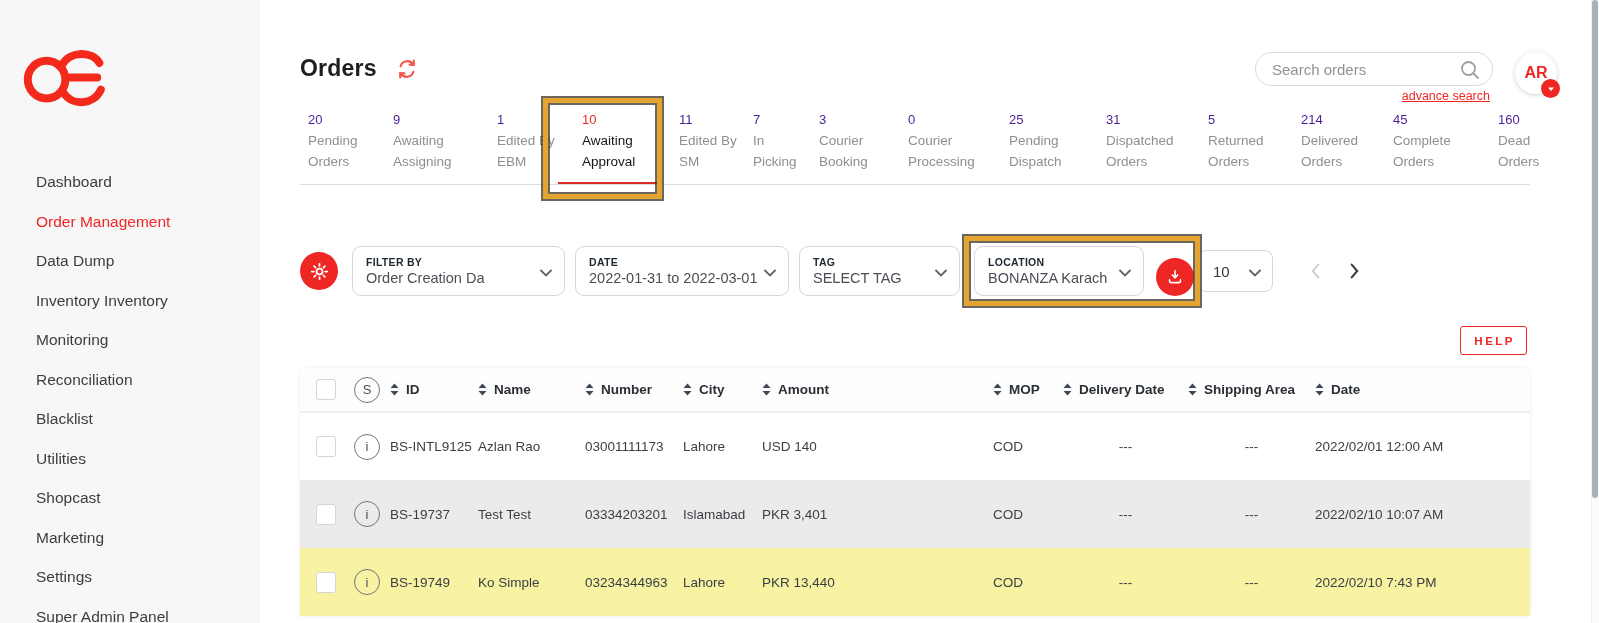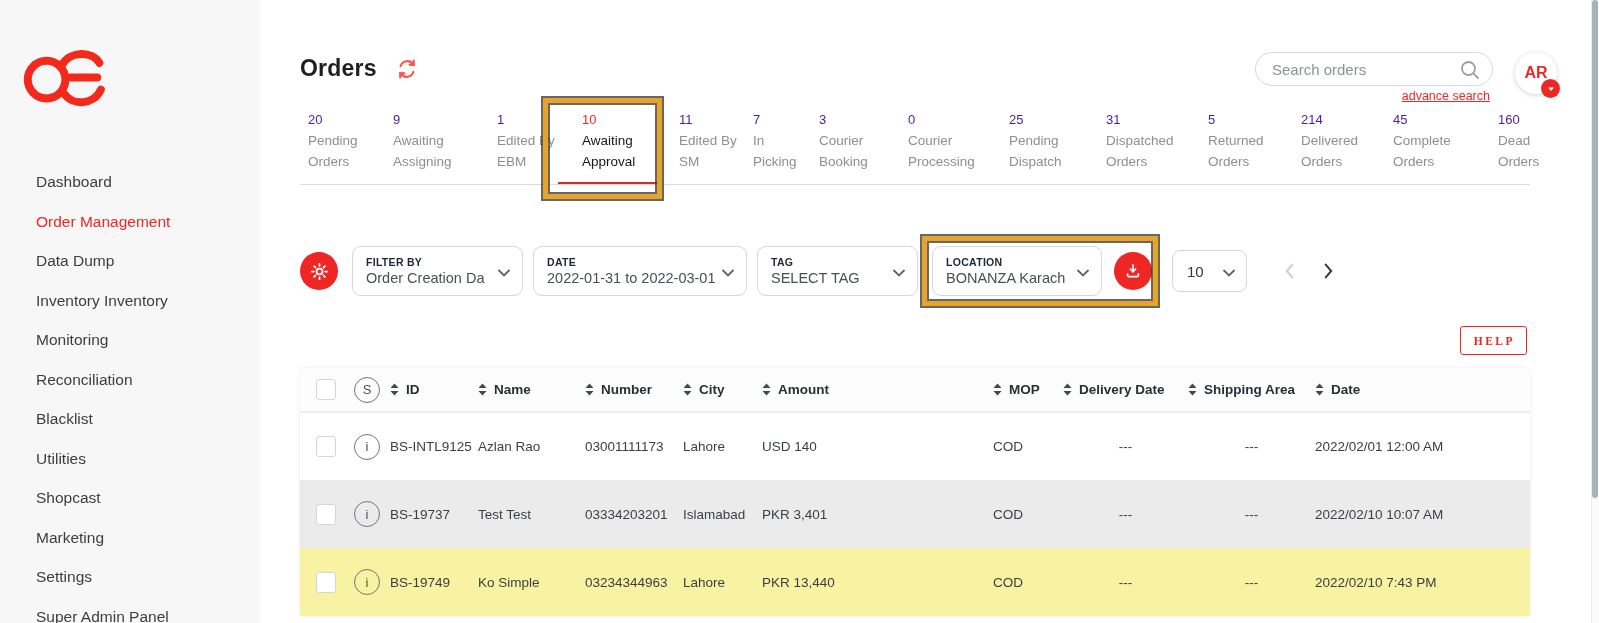--- a/index.html
+++ b/index.html
@@ -63,39 +63,39 @@
   
   .filter-row { position:absolute; left:40px; top:246px; display:flex; align-items:center; }
   .gear-btn { width:38px; height:38px; border-radius:50%; background:#ee2724; display:flex;
               align-items:center; justify-content:center; cursor:pointer; flex:0 0 38px; margin-right:14px; }
   .fbox { border:1px solid #d7d7d7; border-radius:9px; height:50px; background:#fff;
           display:flex; flex-direction:column; justify-content:center; position:relative;
           padding:4px 30px 4px 13px; margin-right:10px; cursor:pointer; }
   .fbox .flabel { font-size:10.5px; font-weight:700; color:#1b2733; letter-spacing:.3px; margin-bottom:2px; }
   .fbox .fvalue { font-size:14.5px; color:#4a4f55; white-space:nowrap; overflow:hidden; }
   .fbox .chev { position:absolute; right:9px; top:17px; }
-  .w-filterby{width:171px;} .w-date{width:214px;} .w-tag{width:161px;}
+  .w-filterby{width:213px;} .w-date{width:214px;} .w-tag{width:161px;}
   .w-location{width:170px;} .w-report{width:175px;}
-  .anno-group { position:relative; display:flex; align-items:center; margin:0 20px 0 4px; }
+  .anno-group { position:relative; display:flex; align-items:flex-end; margin:0 4px 0 4px; }
   .anno-group .overlay { position:absolute; left:-10px; right:-6px; top:-10px; bottom:-10px;
                          pointer-events:none; z-index:5; }
   .dl-btn { width:38px; height:38px; border-radius:50%; background:#ee2724; display:flex;
             align-items:center; justify-content:center; cursor:pointer; flex:0 0 38px; }
   .psize { width:75px; height:42px; border:1px solid #d7d7d7; border-radius:8px; display:flex;
            align-items:center; padding-left:14px; position:relative; font-size:15px; color:#33383d;
            cursor:pointer; }
   .psize .chev { position:absolute; right:8px; top:13px; }
   .pager { display:flex; align-items:center; gap:16px; margin-left:32px; }
   .pg { cursor:pointer; display:flex; }
 
   
   .help-btn { position:absolute; right:72px; top:326px; border:1.5px solid #ee2724; color:#ee2724;
               background:#fff; font-size:11.5px; font-weight:700; letter-spacing:2.5px;
               padding:8px 11px 7px 13px; border-radius:3px; cursor:pointer;
-              font-family:Liberation Serif, serif; }
+              font-family:Liberation Sans, sans-serif; }
 
   
   .table { position:absolute; left:40px; top:368px; width:1230px;
            box-shadow:0 0 4px rgba(0,0,0,.08); border-radius:6px 6px 0 0; }
   .trow { display:grid; grid-template-columns:46px 44px 88px 107px 98px 79px 231px 70px 125px 127px 215px;
           align-items:center; }
   .thead { height:44px; background:#fdfdfd; border-bottom:1px solid #ececec;
            border-radius:6px 6px 0 0; }
   .thead .hcell { display:flex; align-items:center; gap:7px; font-size:13.5px; font-weight:700;
                   color:#2a2f35; cursor:pointer; }

